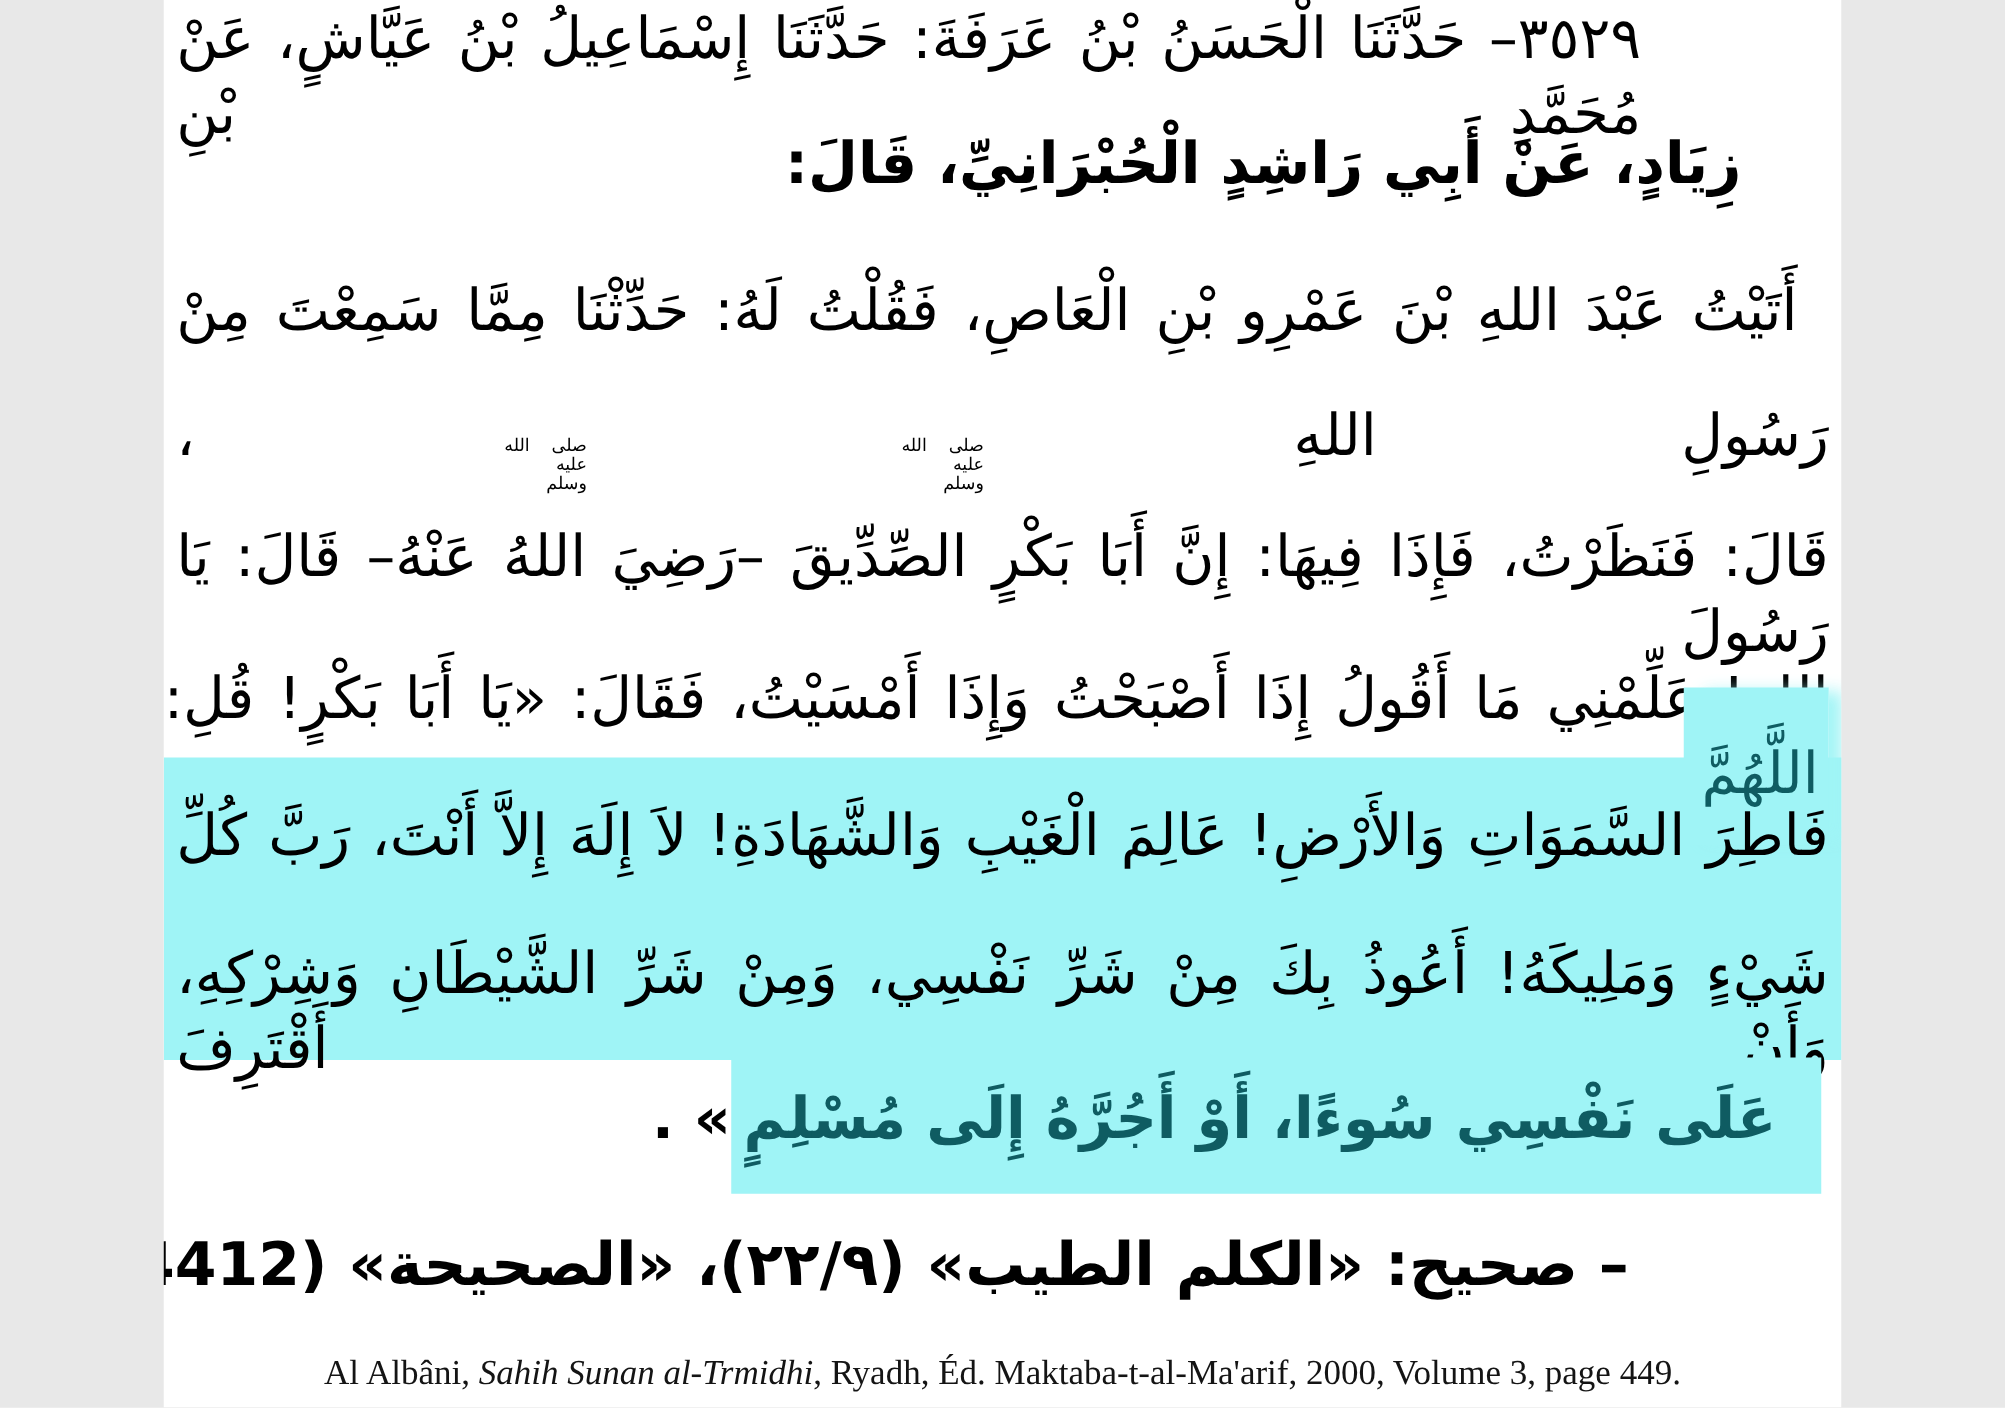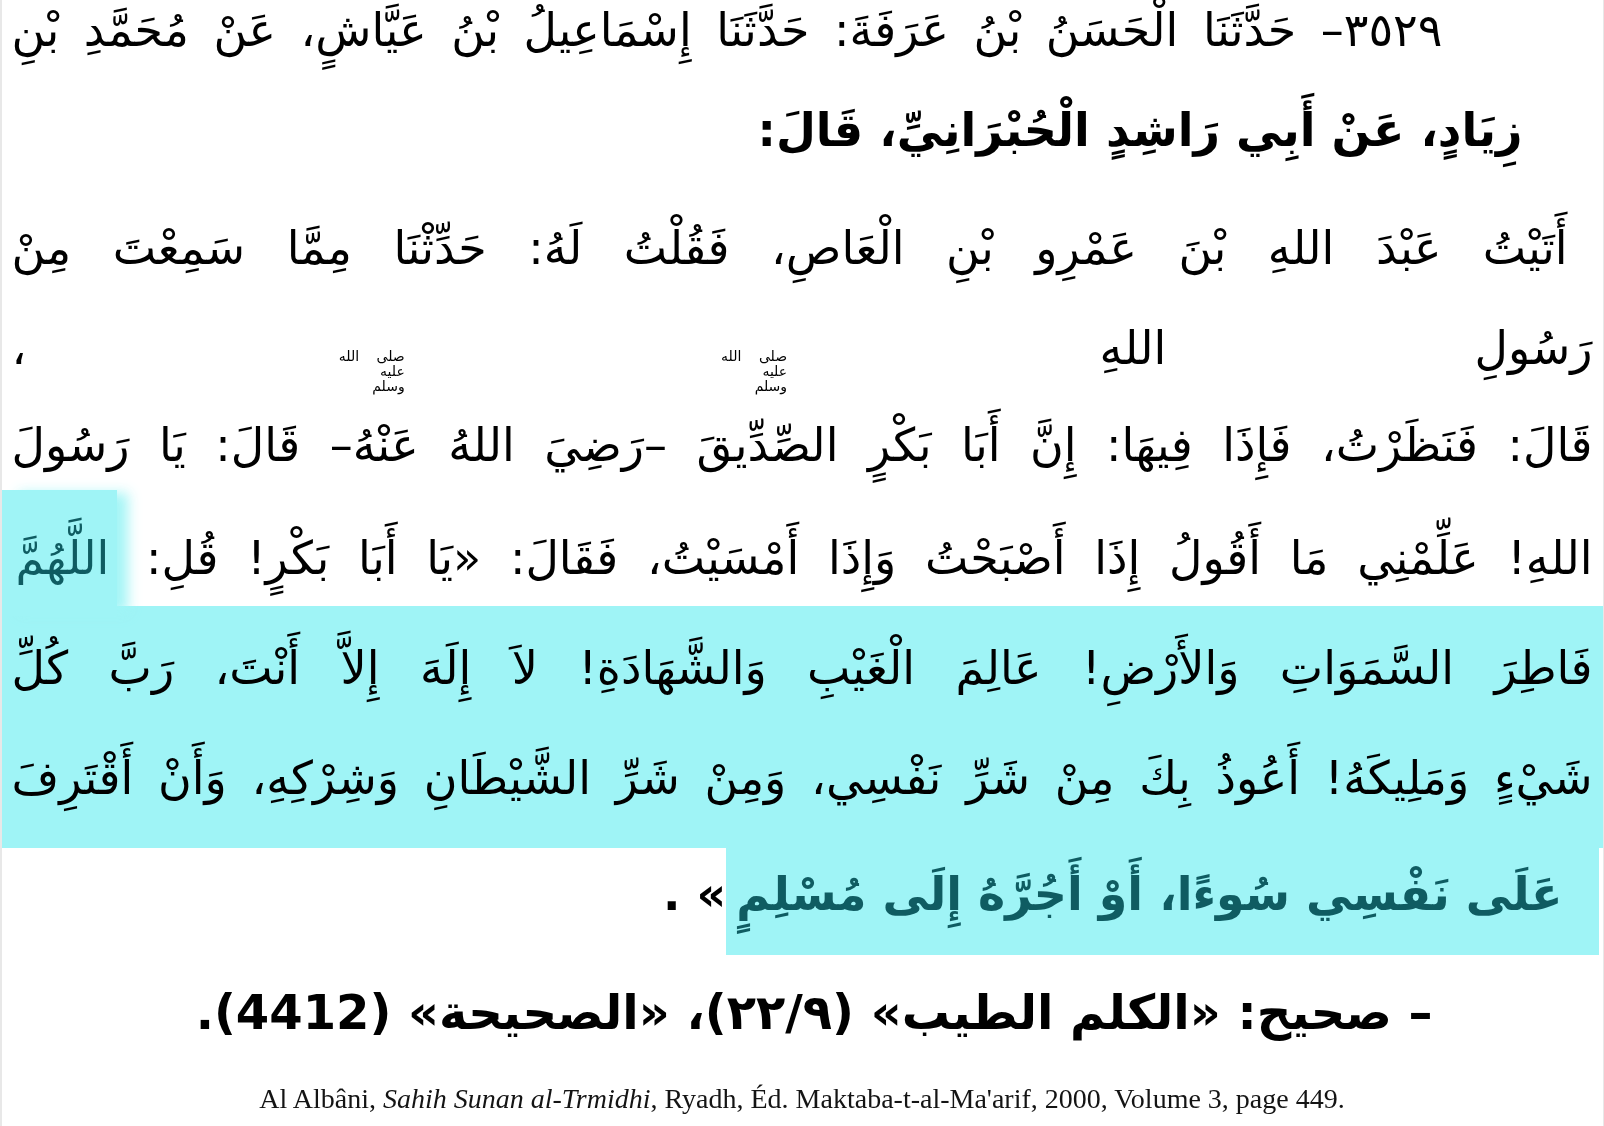--- a/index.html
+++ b/index.html
@@ -1,18 +1,18 @@
 <!DOCTYPE html>
 <html lang="ar"><head>
 <meta charset="utf-8">
 <style>
   html,body{margin:0;padding:0;background:#e8e8e8;}
   .page{
     position:relative;
-    width:1601px;height:1126px;
+    width:1342px;height:1126px;
     margin:0 auto;
     background:#ffffff;
     overflow:hidden;
     font-family:"DejaVu Sans",sans-serif;
   }
   
   .hl-band{
     position:absolute;left:0;top:606px;width:1604px;height:242px;
     background:#9ff4f6;
   }
@@ -33,21 +33,21 @@
   .right{text-align:right;font-weight:bold;}
   .teal{color:#000000;}
   .l1{top:0;padding-right:150px;}
   .l2{top:100px;padding-right:70px;}
   .l3{top:218px;padding-right:25px;}
   .l4{top:318px;}
   .l5{top:415px;}
   .l6{top:528px;left:0;}
   .l7{top:638px;}
   .l8{top:748px;}
-  .l9{top:864px;right:4px;padding-left:120px;}
+  .l9{top:864px;right:16px;padding-left:120px;}
   .l10{top:982px;padding-right:160px;font-weight:bold;font-size:48px;}
   
   .hl-word-start{
     background:#9ff4f6;color:#0f5c62;
     padding:41px 8px 31px 14px;
     box-shadow:14px 0 12px -3px rgba(159,244,246,.95);
   }
   
   .hl-word-end{
     background:#9ff4f6;color:#0f5c62;

